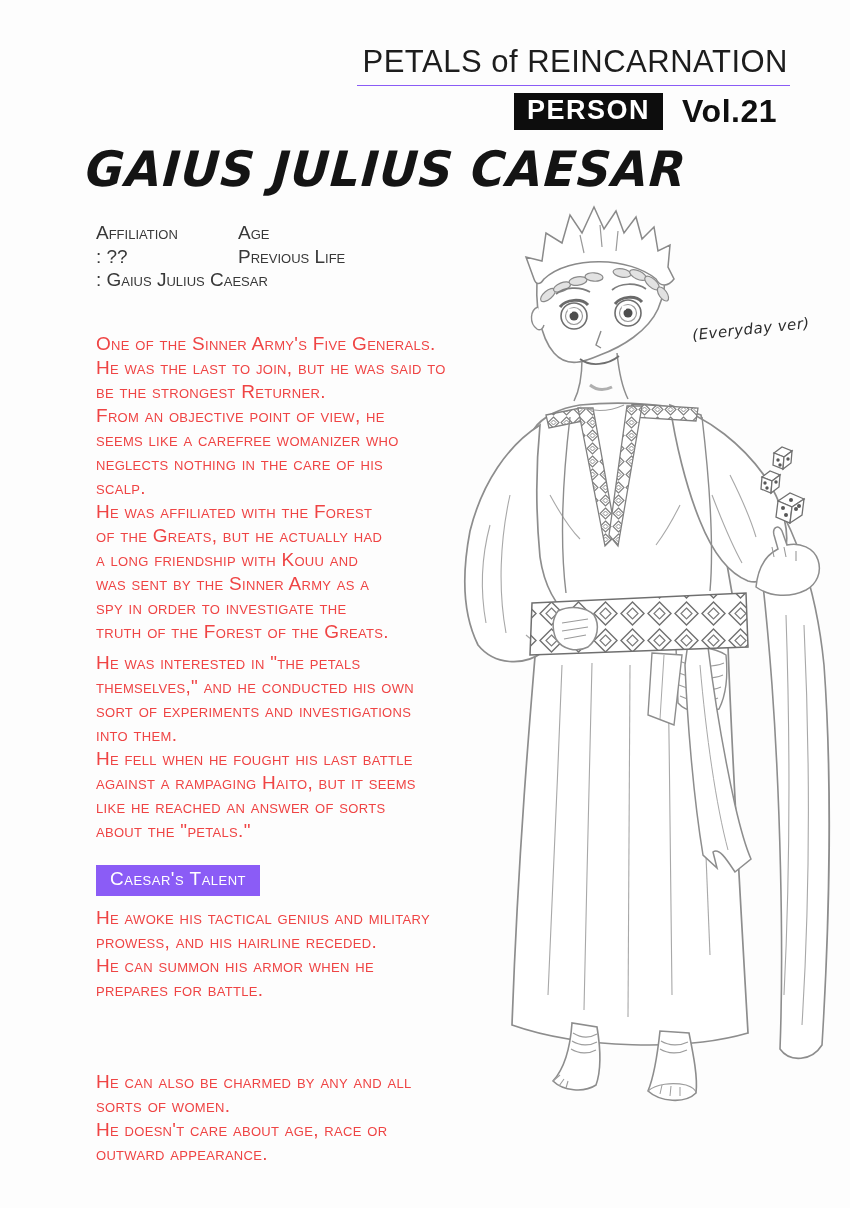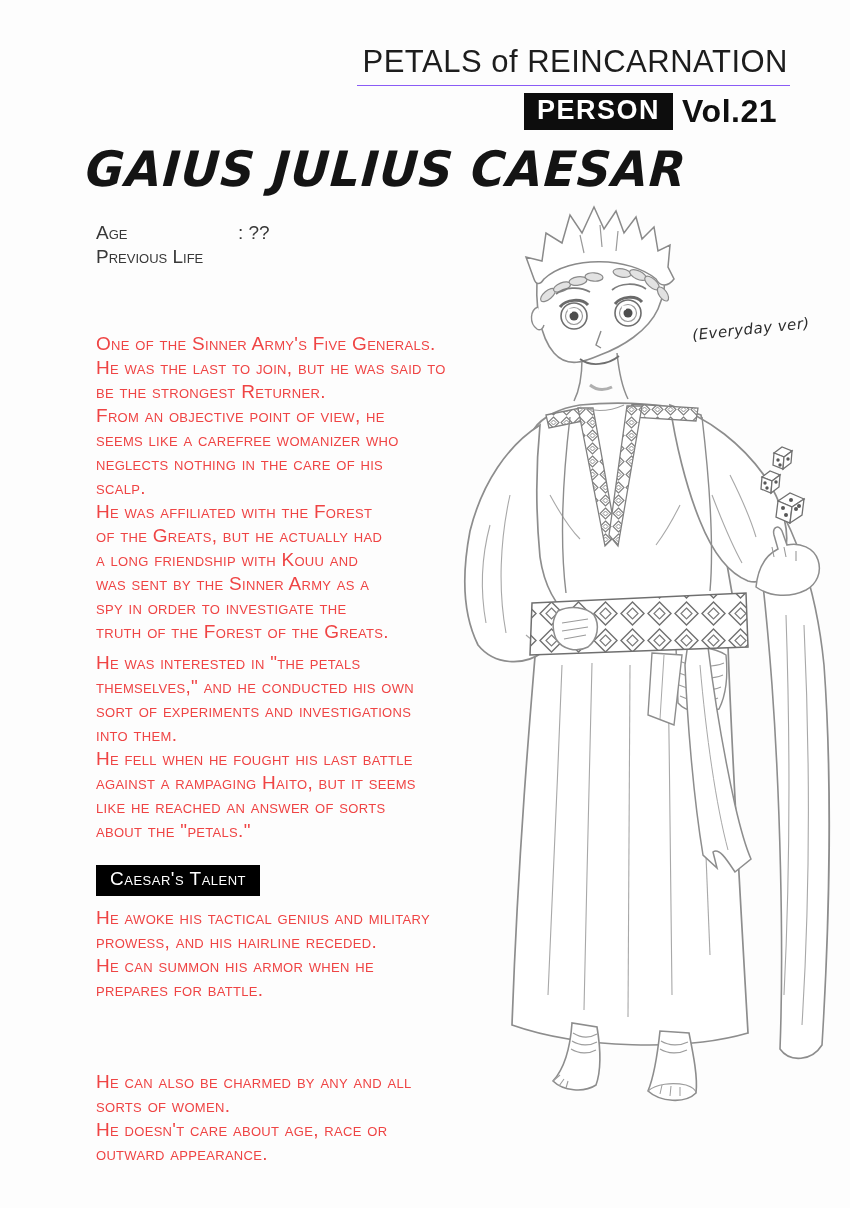--- a/index.html
+++ b/index.html
@@ -10,21 +10,21 @@
     color:#383838;
   }
   .abs{position:absolute;}
   .sc{font-variant:small-caps;}
   
   .series{
     top:44px;right:60px;
     font-size:31px;letter-spacing:.5px;color:#1d1d1d;
     border-bottom:1px solid #8b5cf6;padding:0 2px 5px 6px;
   }
-  .person-row{top:93px;right:73px;display:flex;align-items:center;gap:9px;}
+  .person-row{top:93px;right:73px;display:flex;align-items:center;gap:19px;}
   .person-box{
     background:#0d0d0d;color:#ffffff;font-weight:bold;font-size:27px;
     letter-spacing:1.5px;padding:2px 13px 4px;
   }
   .vol{font-weight:bold;font-size:32px;color:#0f0f0f;letter-spacing:.5px;}
   
   .char-title{
     top:140px;left:88px;
     font-family:"DejaVu Sans",sans-serif;
     font-weight:bold;font-style:italic;
@@ -37,21 +37,21 @@
     font-size:19px;line-height:23.5px;}
   .profile .cell{white-space:pre;}
   
   .body-text{
     left:96px;font-size:19px;line-height:24px;letter-spacing:.3px;
     white-space:pre;color:#ef4444;
   }
   .bio1{top:332px;}
   .bio2{top:651px;}
   .talent-head{
-    top:865px;left:96px;background:#000000;color:#ffffff;
+    top:865px;left:96px;background:#8b5cf6;color:#ffffff;
     font-size:19px;letter-spacing:.5px;padding:3px 14px 6px;
   }
   .talent1{top:906px;}
   .talent2{top:1070px;}
   
   .illustration{top:195px;left:430px;width:420px;height:950px;}
   .caption{
     top:320px;left:692px;font-size:15px;font-style:italic;color:#2c2c2c;
     transform:rotate(-6deg);white-space:pre;letter-spacing:.5px;
     font-family:"DejaVu Sans",sans-serif;
@@ -62,23 +62,25 @@
 
 <div class="abs series">PETALS of REINCARNATION</div>
 <div class="abs person-row">
   <span class="person-box">PERSON</span>
   <span class="vol">Vol.21</span>
 </div>
 
 <div class="abs char-title">GAIUS JULIUS CAESAR</div>
 
 <div class="abs profile sc">
+  <div class="cell">Affiliation</div>
   <div class="cell">Age</div>
   <div class="cell">: ??</div>
   <div class="cell">Previous Life</div>
+  <div class="cell">: Gaius Julius Caesar</div>
 </div>
 
 <div class="abs body-text sc bio1">One of the Sinner Army's Five Generals.
 He was the last to join, but he was said to
 be the strongest Returner.
 From an objective point of view, he
 seems like a carefree womanizer who
 neglects nothing in the care of his
 scalp.
 He was affiliated with the Forest

